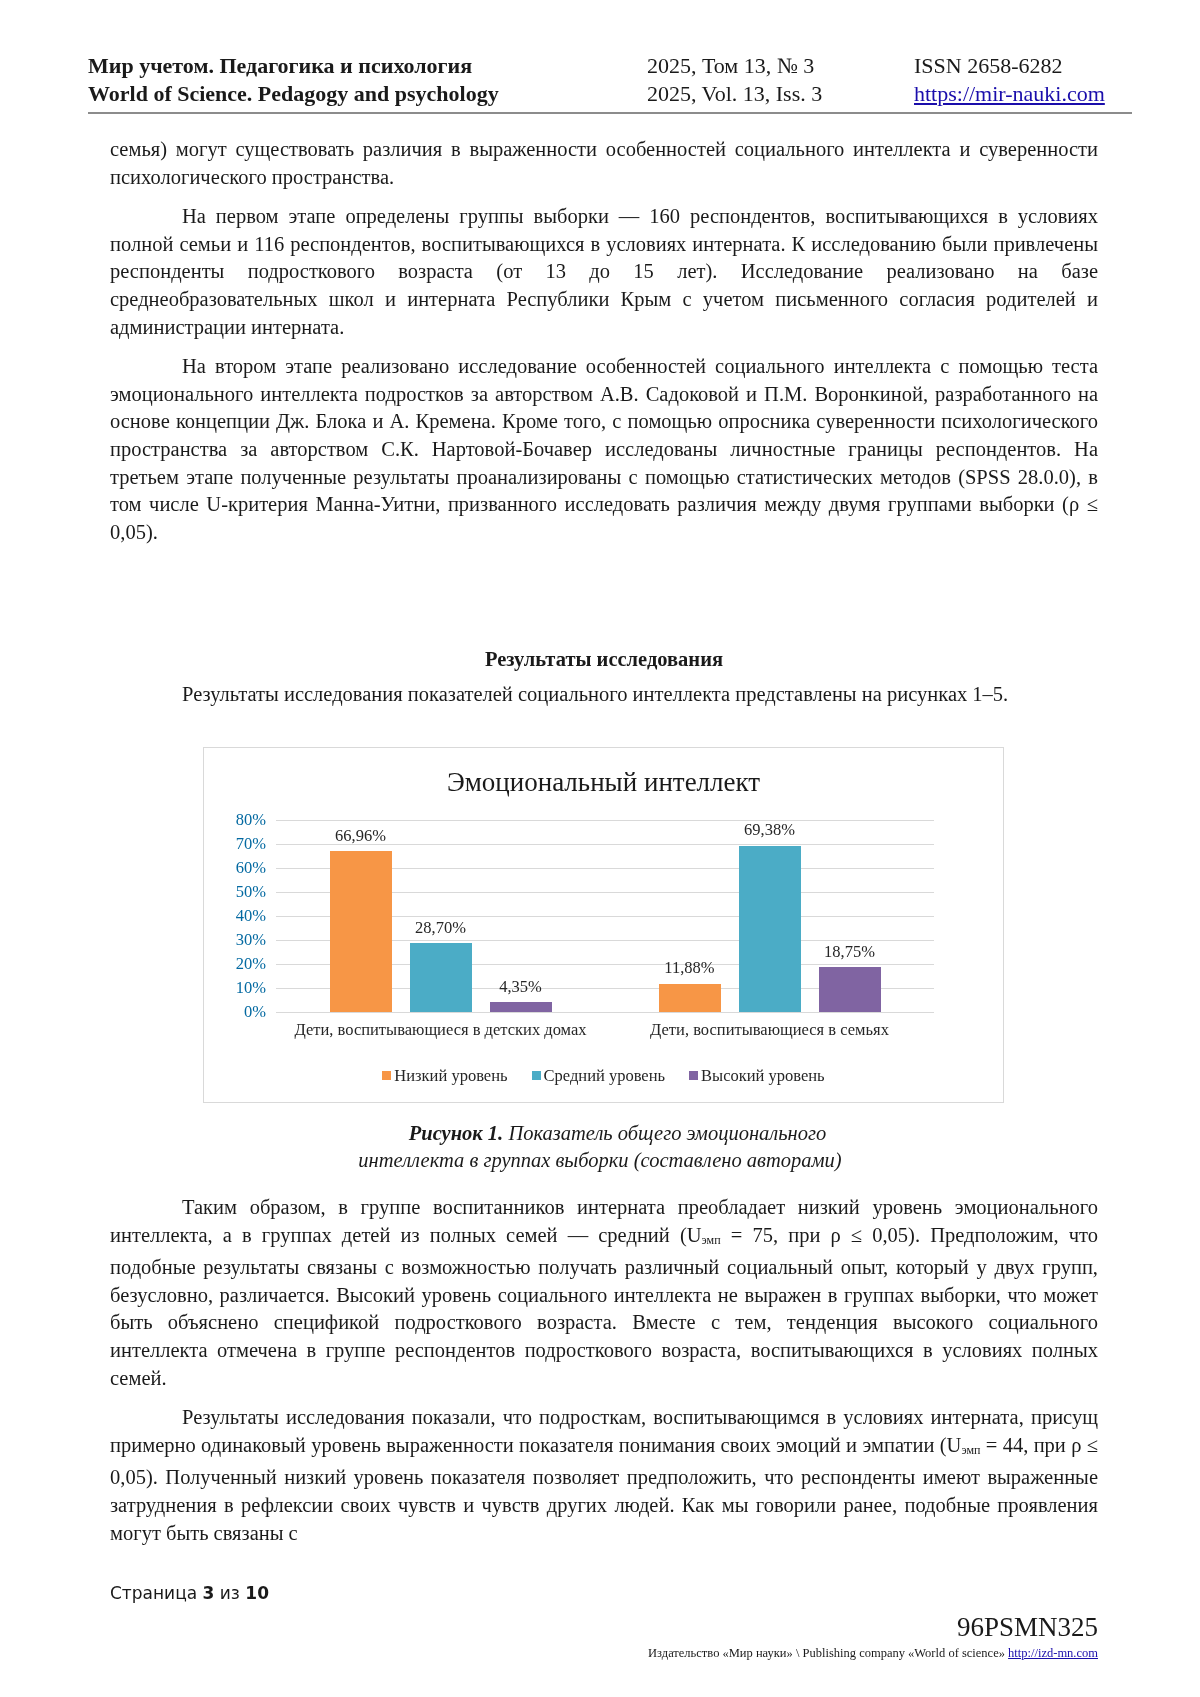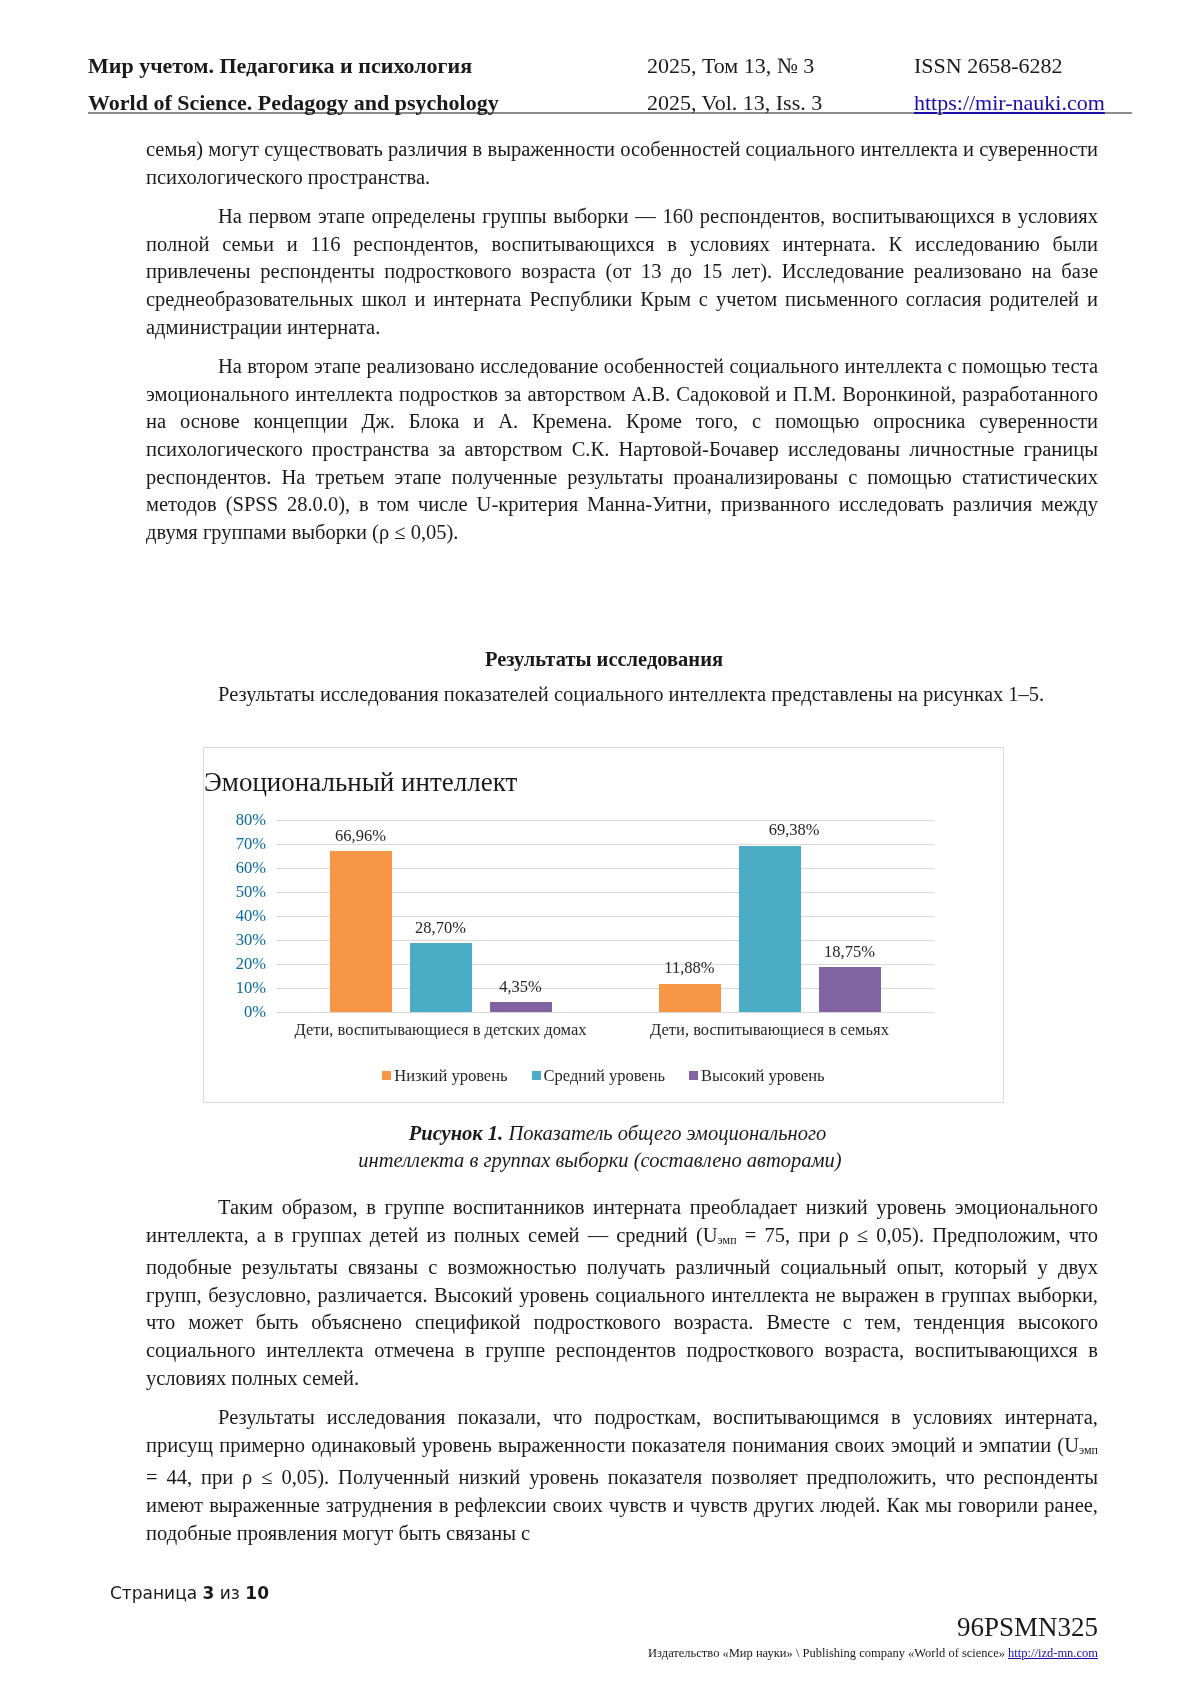--- a/index.html
+++ b/index.html
@@ -3,38 +3,38 @@
 <meta charset="utf-8">
 <style>
   * { box-sizing: border-box; margin: 0; padding: 0; }
   html, body { width: 1200px; height: 1697px; background: #ffffff; }
   body { position: relative; font-family: "Liberation Serif", "DejaVu Serif", serif; color: #1a1a1a; overflow: hidden; }
 
   
   .hdr { position: absolute; left: 88px; top: 52px; width: 1044px; height: 62px; border-bottom: 2px solid #8c8c8c; }
   .hdr .row { position: absolute; left: 0; width: 100%; height: 28px; font-size: 22px; line-height: 28px; }
   .hdr .r1 { top: 0; }
-  .hdr .r2 { top: 28px; margin-top: 9px; }
+  .hdr .r2 { top: 28px; }
   .hdr .c1 { position: absolute; left: 0; font-weight: bold; }
   .hdr .c2 { position: absolute; left: 559px; }
   .hdr .c3 { position: absolute; left: 826px; }
   .hdr a { color: #1a0dab; text-decoration: underline; }
 
   
   .txt { position: absolute; left: 110px; width: 988px; font-size: 20.5px; line-height: 27.6px; text-align: justify; }
-  .txt p { text-indent: 0; margin-left: 36px; }
+  .txt p { text-indent: 0; }
   .txt p.ind { text-indent: 72px; }
   .txt p + p { margin-top: 12px; }
   sub.s { font-size: 12px; vertical-align: -2px; }
 
   .section-title { position: absolute; left: 110px; width: 988px; top: 645px; text-align: center; font-weight: bold; font-size: 20.5px; line-height: 28px; }
 
   
   .chart { position: absolute; left: 203px; top: 747px; width: 801px; height: 356px; border: 1.5px solid #d9d9d9; background: #fff; }
-  .chart-title { position: absolute; left: 0; width: 100%; top: 18px; text-align: left; font-size: 27px; line-height: 32px; color: #1a1a1a; }
+  .chart-title { position: absolute; left: 0; width: 100%; top: 18px; text-align: center; font-size: 27px; line-height: 32px; color: #1a1a1a; }
   .plot { position: absolute; left: 72px; top: 72px; width: 658px; height: 192px; }
   .gridline { position: absolute; left: 0; width: 100%; height: 0; border-top: 1.5px solid #d9d9d9; }
   .ytick { position: absolute; left: -64px; width: 54px; text-align: right; font-size: 16.5px; line-height: 18px; color: #0369a1; }
   .bar { position: absolute; bottom: 0; width: 62px; }
   .bar-label { position: absolute; width: 100px; text-align: center; font-size: 16.5px; line-height: 18px; color: #262626; }
   .cat-label { position: absolute; top: 200px; width: 329px; text-align: center; font-size: 16.5px; line-height: 20px; color: #262626; }
   .legend { position: absolute; left: 0; width: 100%; top: 318px; text-align: center; font-size: 16.5px; line-height: 20px; color: #262626; }
   .legend-item { display: inline-block; margin: 0 12px; }
   .swatch { display: inline-block; width: 9px; height: 9px; margin-right: 3px; vertical-align: 1px; }
 
@@ -99,21 +99,21 @@
       <div class="bar" style="left: 53.5px; height: 160.704px; background: rgb(247, 150, 70);"></div>
       <div class="bar-label" style="left: 34.5px; top: 7.296px;">66,96%</div>
       <div class="bar" style="left: 133.5px; height: 68.88px; background: rgb(75, 172, 198);"></div>
       <div class="bar-label" style="left: 114.5px; top: 99.12px;">28,70%</div>
       <div class="bar" style="left: 213.5px; height: 10.44px; background: rgb(128, 100, 162);"></div>
       <div class="bar-label" style="left: 194.5px; top: 157.56px;">4,35%</div>
       <div class="cat-label" style="left: 0px;">Дети, воспитывающиеся в детских домах</div>
       <div class="bar" style="left: 382.5px; height: 28.512px; background: rgb(247, 150, 70);"></div>
       <div class="bar-label" style="left: 363.5px; top: 139.488px;">11,88%</div>
       <div class="bar" style="left: 462.5px; height: 166.512px; background: rgb(75, 172, 198);"></div>
-      <div class="bar-label" style="left: 443.5px; top: 1.488px; text-align: right;">69,38%</div>
+      <div class="bar-label" style="left: 443.5px; top: 1.488px;">69,38%</div>
       <div class="bar" style="left: 542.5px; height: 45px; background: rgb(128, 100, 162);"></div>
       <div class="bar-label" style="left: 523.5px; top: 123px;">18,75%</div>
       <div class="cat-label" style="left: 329px;">Дети, воспитывающиеся в семьях</div>
     </div>
   <div class="legend" id="legend"><span class="legend-item"><span class="swatch" style="background: rgb(247, 150, 70);"></span><span>Низкий уровень</span></span><span class="legend-item"><span class="swatch" style="background: rgb(75, 172, 198);"></span><span>Средний уровень</span></span><span class="legend-item"><span class="swatch" style="background: rgb(128, 100, 162);"></span><span>Высокий уровень</span></span></div>
 </div>
 
 <div class="caption">
   <b>Рисунок 1.</b><span> Показатель общего эмоционального</span><br>
   <span>интеллекта в группах выборки (составлено авторами)</span>

